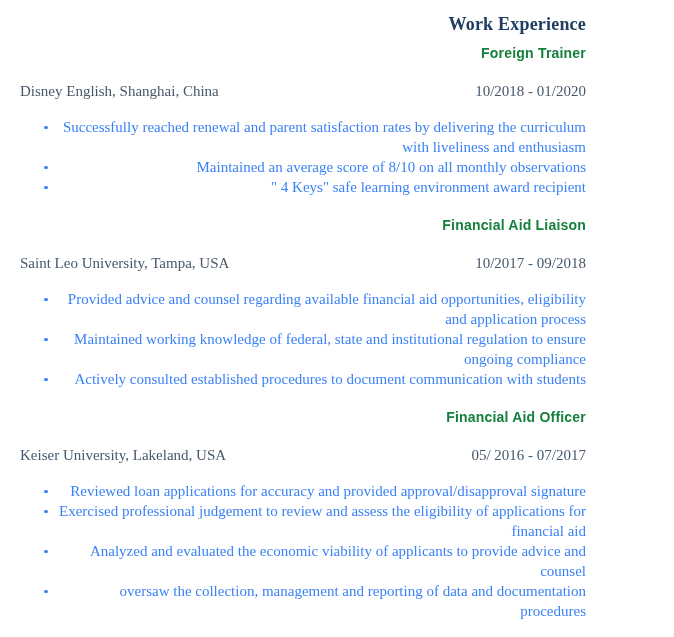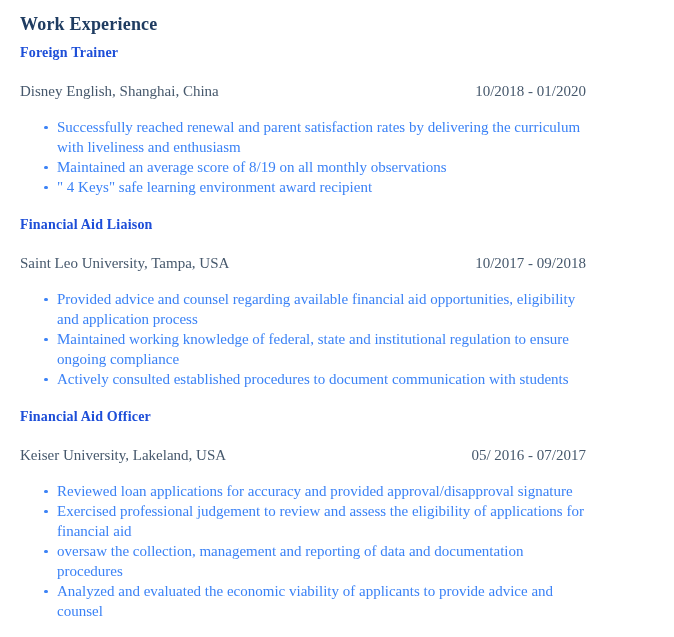--- a/index.html
+++ b/index.html
@@ -6,36 +6,37 @@
   html, body {
     width: 674px;
     height: 637px;
     background: #ffffff;
     font-family: "Liberation Serif", serif;
     overflow: hidden;
   }
   .resume {
     padding: 13px 18px 0 20px;
     width: 604px;
+    text-align: right;
   }
   .section-title {
     font-family: "Liberation Serif", "DejaVu Serif", serif;
     font-size: 18px;
     font-weight: 700;
     color: #1f3c61;
     letter-spacing: 0.2px;
     line-height: 22px;
   }
   .job { margin-top: 9px; }
   .job + .job { margin-top: 19px; }
   .job-title {
-    font-family: Liberation Serif, serif;
+    font-family: Liberation Sans, sans-serif;
     font-size: 14px;
     font-weight: 700;
-    color: #1d4ed8;
+    color: #15803d;
     letter-spacing: 0.2px;
     line-height: 18px;
   }
   .meta-row {
     display: flex;
     justify-content: space-between;
     align-items: baseline;
     margin-top: 20px;
     font-size: 15px;
     color: #46586c;
@@ -73,21 +74,21 @@
   <h1 class="section-title">Work Experience</h1>
 
   <section class="job">
     <h2 class="job-title">Foreign Trainer</h2>
     <div class="meta-row">
       <span class="company">Disney English, Shanghai, China</span>
       <span class="dates">10/2018 - 01/2020</span>
     </div>
     <ul class="bullet-list">
       <li>Successfully reached renewal and parent satisfaction rates by delivering the curriculum with liveliness and enthusiasm</li>
-      <li>Maintained an average score of 8/19 on all monthly observations</li>
+      <li>Maintained an average score of 8/10 on all monthly observations</li>
       <li>" 4 Keys" safe learning environment award recipient</li>
     </ul>
   </section>
 
   <section class="job">
     <h2 class="job-title">Financial Aid Liaison</h2>
     <div class="meta-row">
       <span class="company">Saint Leo University, Tampa, USA</span>
       <span class="dates">10/2017 - 09/2018</span>
     </div>
@@ -100,17 +101,17 @@
 
   <section class="job">
     <h2 class="job-title">Financial Aid Officer</h2>
     <div class="meta-row">
       <span class="company">Keiser University, Lakeland, USA</span>
       <span class="dates">05/ 2016 - 07/2017</span>
     </div>
     <ul class="bullet-list">
       <li>Reviewed loan applications for accuracy and provided approval/disapproval signature</li>
       <li>Exercised professional judgement to review and assess the eligibility of applications for financial aid</li>
+      <li>Analyzed and evaluated the economic viability of applicants to provide advice and counsel</li>
       <li>oversaw the collection, management and reporting of data and documentation procedures</li>
-      <li>Analyzed and evaluated the economic viability of applicants to provide advice and counsel</li>
     </ul>
   </section>
 </div>
 
 </body></html>

